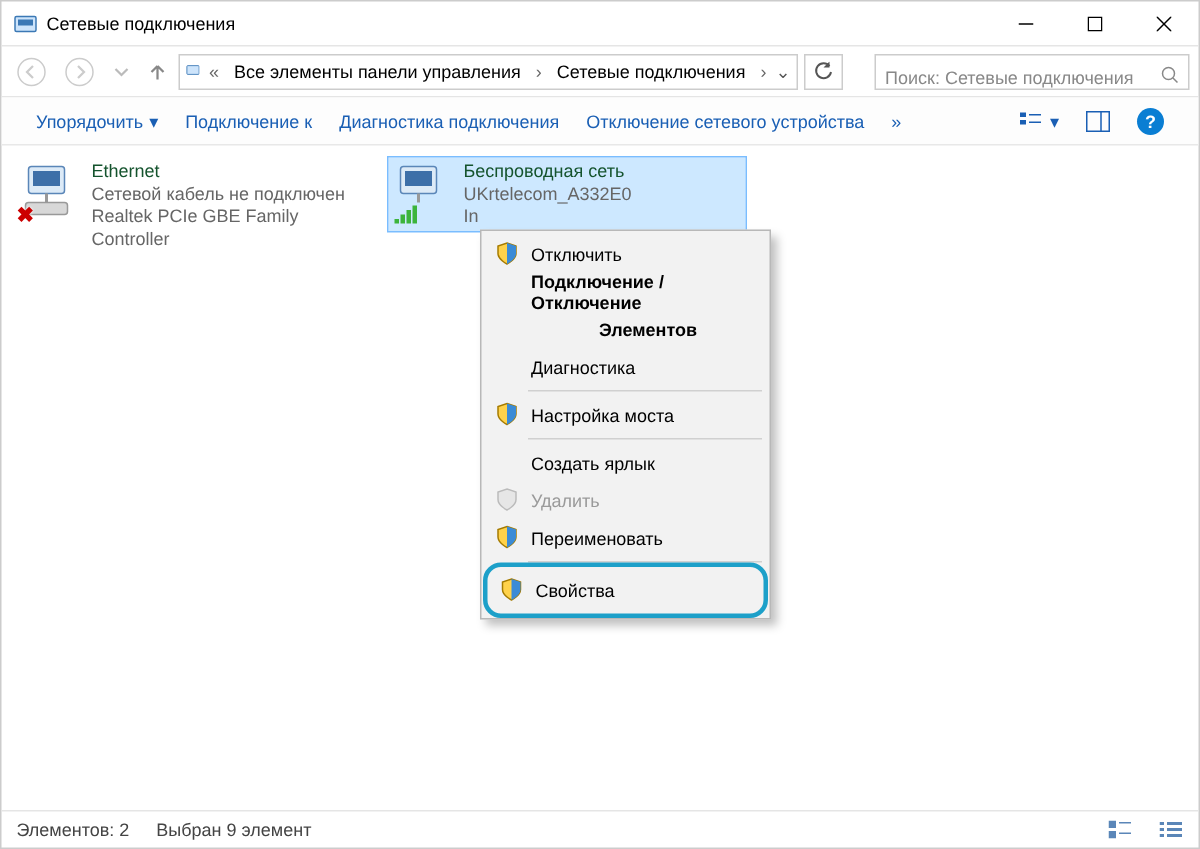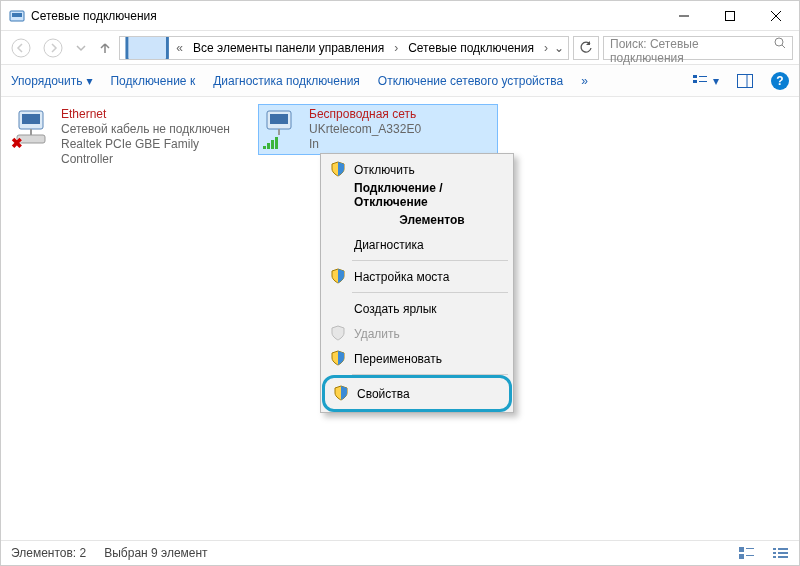--- a/index.html
+++ b/index.html
@@ -13,32 +13,32 @@
   .winbtn { width:46px; display:flex; align-items:center; justify-content:center; }
   .winbtn svg { width:10px; height:10px; stroke:#000; stroke-width:1; fill:none; }
   .addrrow { height:34px; display:flex; align-items:center; padding:0 6px; gap:4px; border-bottom:1px solid #e5e5e5; }
   .navarrow { width:28px; height:24px; display:flex; align-items:center; justify-content:center; color:#bbb; }
   .navarrow.small { width:20px; }
   .addrbar { flex:1; height:24px; border:1px solid #ccc; display:flex; align-items:center; padding:0 4px; gap:4px; overflow:hidden; }
   .addrbar .crumb { display:flex; align-items:center; padding:0 4px; white-space:nowrap; }
   .addrbar .sep { color:#666; padding:0 2px; }
   .addrbar .dd { width:18px; text-align:center; color:#555; margin-left:auto; }
   .refresh { width:26px; height:24px; border:1px solid #ccc; display:flex; align-items:center; justify-content:center; }
-  .searchbox { width:190px; height:24px; border:1px solid #ccc; display:flex; align-items:flex-start; padding:0 6px; color:#888; justify-content:space-between;}
-  .cmdbar { height:32px; display:flex; align-items:center; padding:0 10px; gap:18px; border-bottom:1px solid #e8e8e8; background:#fdfdfd; }
+  .searchbox { width:210px; height:24px; border:1px solid #ccc; display:flex; align-items:flex-end; padding:0 6px; color:#888; justify-content:space-between;margin-left:17px;}
+  .cmdbar { height:32px; display:flex; align-items:center; padding:0 23px; gap:18px; border-bottom:1px solid #e8e8e8; background:#fdfdfd; }
   .cmd { color:#1a5fb4; display:flex; align-items:center; gap:4px; }
   .cmdbar .spacer { flex:1; }
   .iconbtn { color:#1a5fb4; display:flex; align-items:center; gap:2px; }
   .help { width:18px; height:18px; border-radius:50%; background:#0a7ed3; color:#fff; display:flex; align-items:center; justify-content:center; font-weight:bold; font-size:12px;}
   .content { position:relative; height:436px; padding:8px 10px; }
   .item { display:flex; width:238px; padding:2px; gap:6px; }
   .item.sel { background:#cde8ff; outline:1px solid #7abdff; }
   .item .big { width:42px; height:42px; flex:0 0 42px; position:relative;}
   .item .txt { display:flex; flex-direction:column; line-height:15px; }
-  .item .txt .l1 { color:#b91c1c; }
+  .item .txt .l1 { color:#14532d; }
   .item .txt .l2, .item .txt .l3 { color:#666; }
   .eth { position:absolute; left:10px; top:8px; }
   .wifi { position:absolute; left:258px; top:8px; }
   .ctxmenu { position:absolute; left:319px; top:56px; width:194px; background:#f2f2f2; border:1px solid #b8b8b8; box-shadow:4px 4px 6px rgba(0,0,0,.25); padding:3px; }
   .mi { height:25px; display:flex; align-items:center; padding-left:30px; position:relative; color:#000; }
   .mi.disabled { color:#9a9a9a; }
   .mi.bold { font-weight:600;justify-content:center; }
   .mi .shield { position:absolute; left:6px; top:4px; width:16px; height:16px; }
   .msep { height:1px; background:#d0d0d0; margin:3px 2px 3px 28px; }
   .highlight { border:3px solid #1da0c9; border-radius:12px; padding:3px 2px; margin:-3px -2px;}

